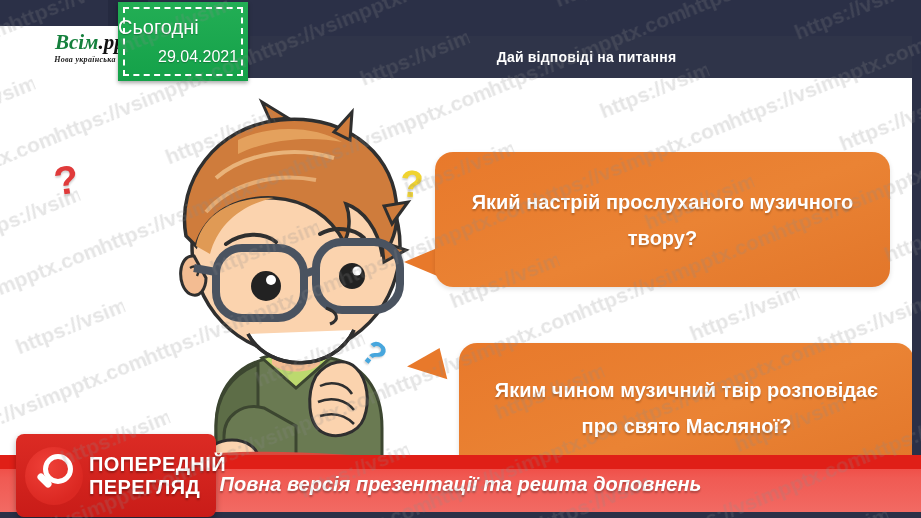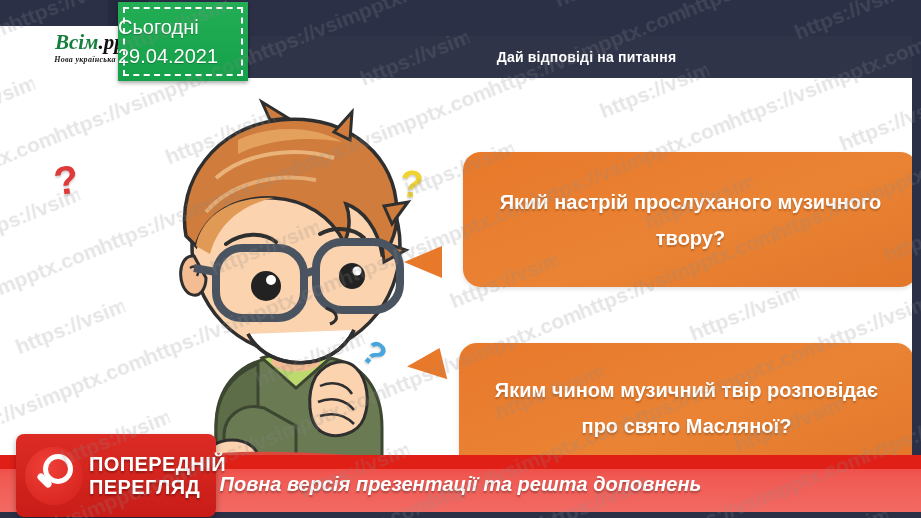--- a/index.html
+++ b/index.html
@@ -108,21 +108,21 @@
     position: absolute;
     left: 0;
     top: 11px;
     width: 130px;
     color: #ffffff;
     font-size: 20px;
     line-height: 29px;
     font-weight: 400;
     text-shadow: 0 1px 1px rgba(0,0,0,0.25);
   }
-  .date-badge .txt .d2 { font-size: 20px; }
+  .date-badge .txt .d2 { font-size: 16px; padding-left: 40px; }
 
   
   .header-bar {
     position: absolute;
     left: 250px;
     top: 36px;
     width: 673px;
     height: 42px;
     background: #2f3449;
     z-index: 4;
@@ -177,21 +177,20 @@
     font-weight: bold;
     line-height: 36px;
     text-shadow: 0 2px 2px rgba(0,0,0,0.22);
     padding: 0 22px;
   }
   #bubble-1 {
     left: 435px;
     top: 152px;
     width: 455px;
     height: 135px;
-    margin-left: 28px;
   }
   #bubble-2 {
     left: 435px;
     top: 343px;
     width: 455px;
     height: 130px;
     margin-left: 24px;
   }
   .tail {
     position: absolute;

